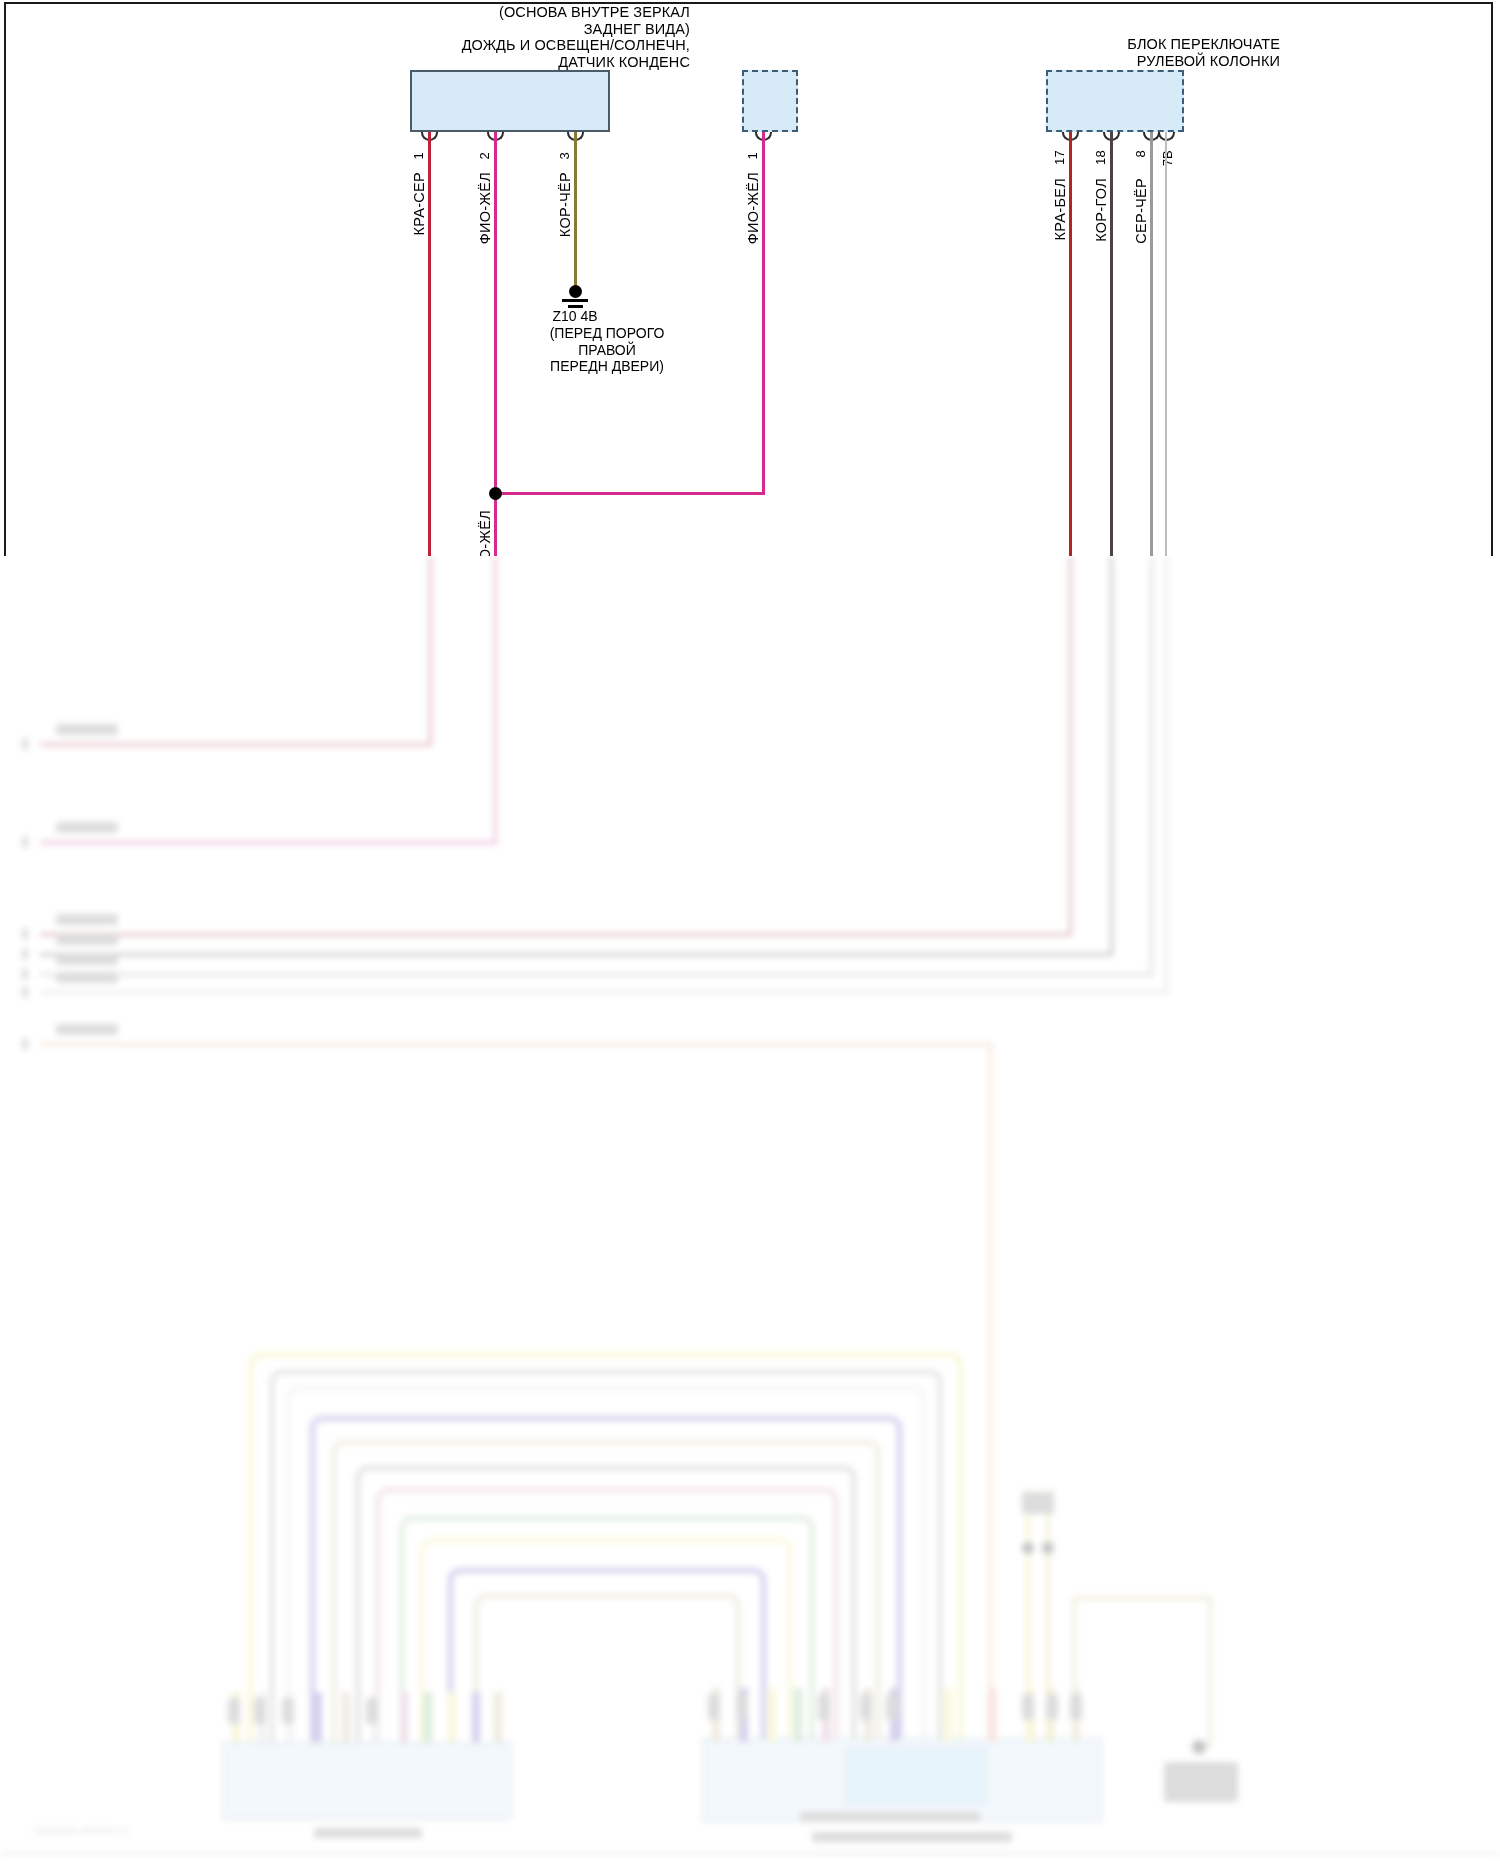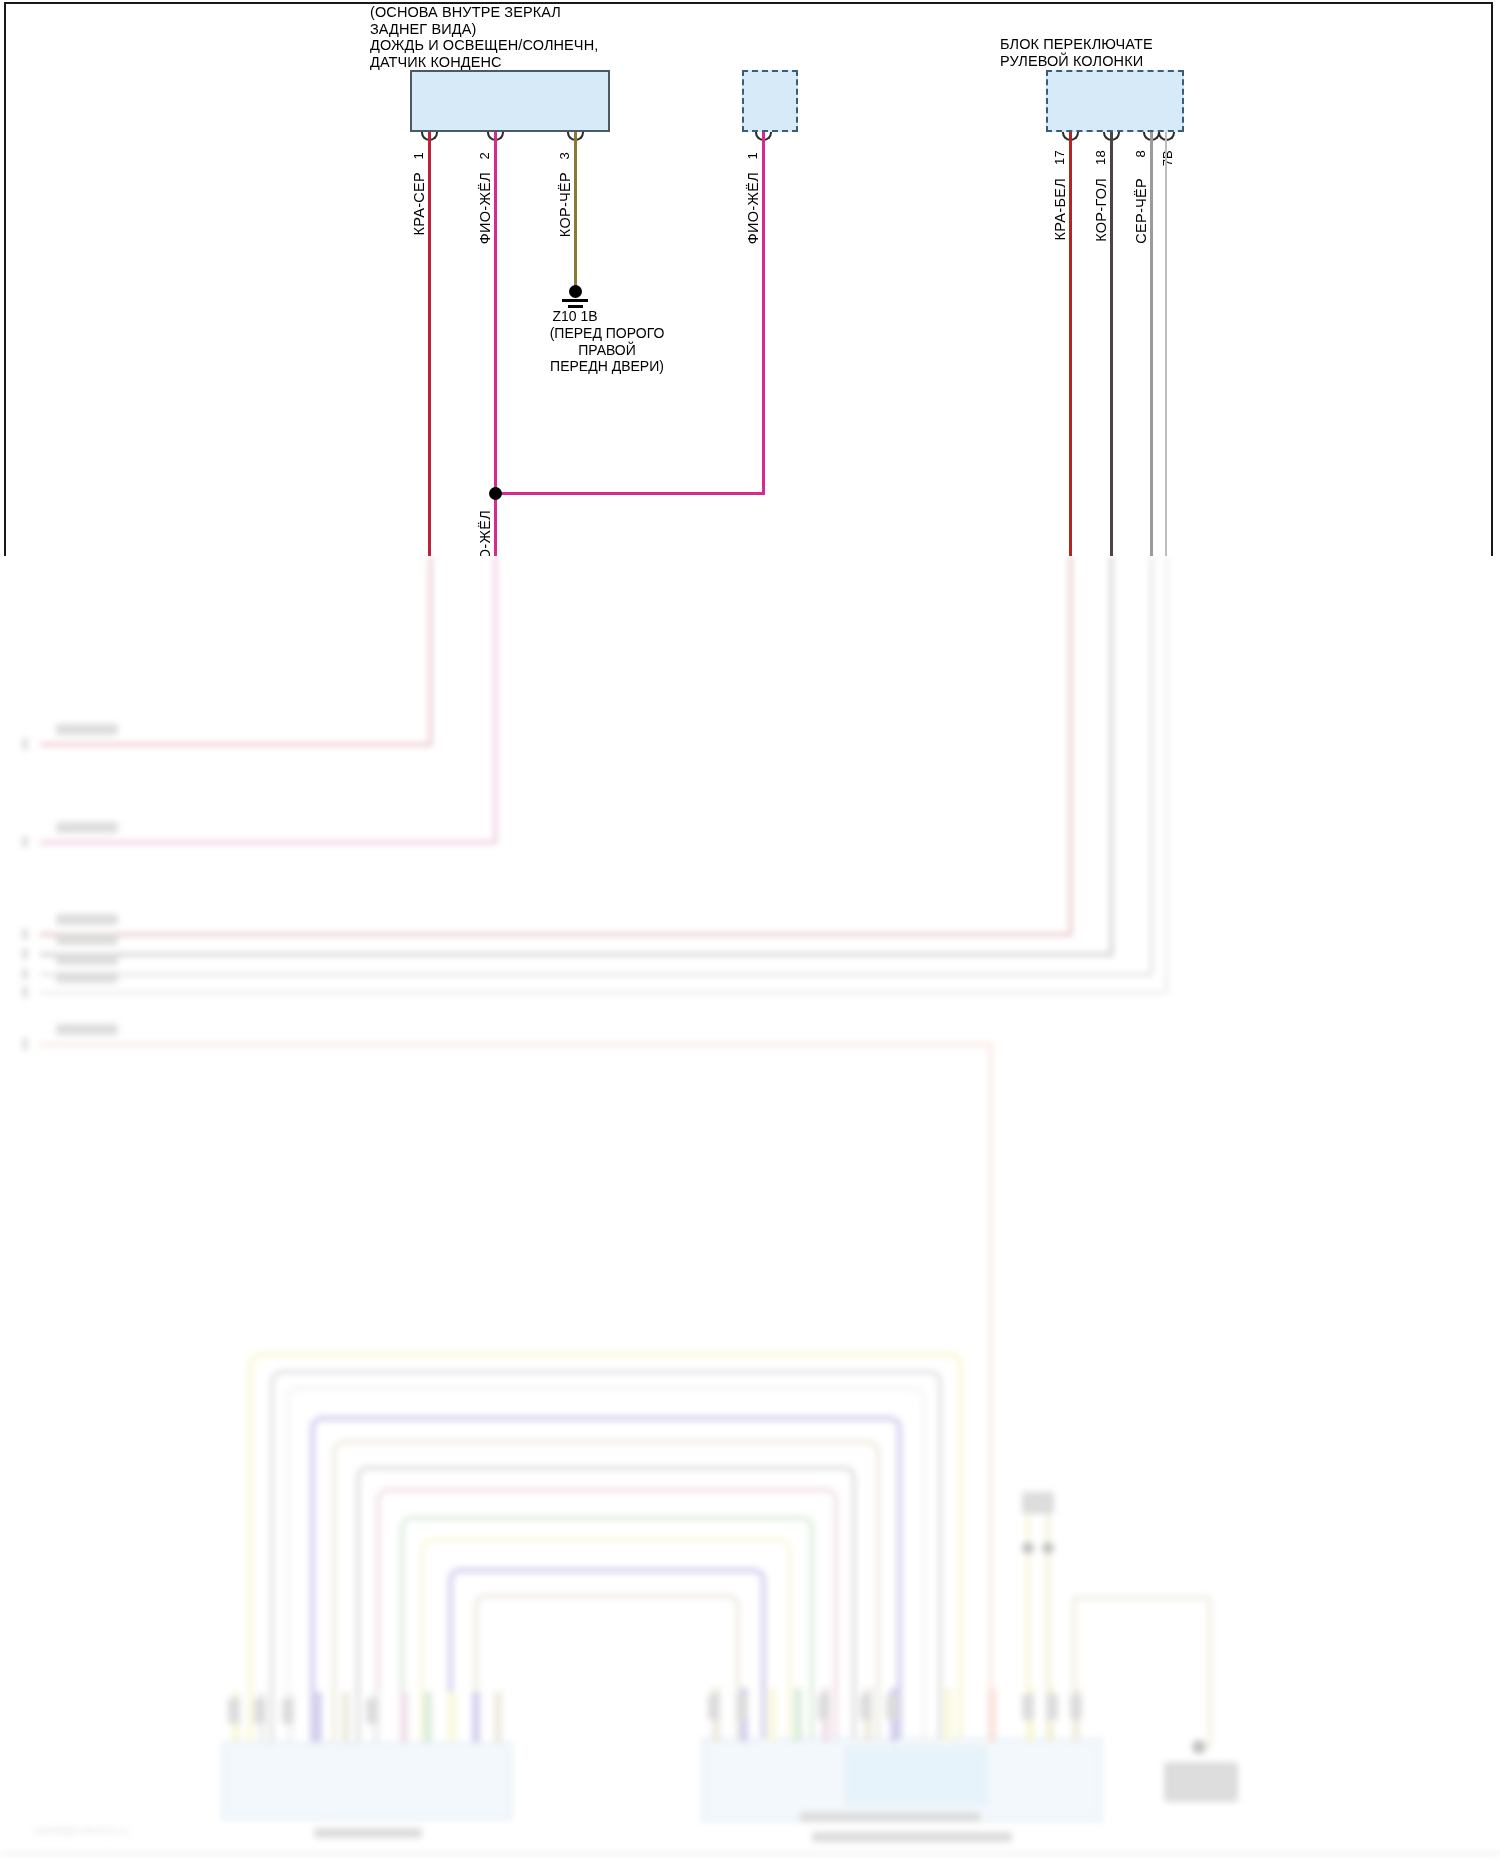--- a/index.html
+++ b/index.html
@@ -70,21 +70,21 @@
   .module {
     position: absolute;
     background: #d6eaf8;
     box-sizing: border-box;
   }
   .module.solid  { border: 2px solid #4a5a66; }
   .module.dashed { border: 2px dashed #3c5d78; }
 
   .module-title {
     position: absolute;
-    text-align: left;
+    text-align: right;
     font-size: 14.5px;
     line-height: 16.5px;
     color: #000000;
     letter-spacing: 0.1px;
     white-space: pre-line;
   }
 
   
   .wire {
     position: absolute;
@@ -339,21 +339,21 @@
     <div class="wire wire-v" style="left:494px; top:132px; height:424px; background:#d62a8e;"></div>
 
     <div class="pin-cup" style="left:567px; top:132px;"></div>
     <div class="pin-num" style="left:557px; top:152px;">3</div>
     <div class="wire-label" style="left:557px; top:172px;">КОР-ЧЁР</div>
     <div class="wire wire-v" style="left:574px; top:132px; height:156px; background:#897c31;"></div>
 
     <div class="gnd-dot" style="left:569px; top:285px;"></div>
     <div class="gnd-bar1" style="left:562px; top:299px;"></div>
     <div class="gnd-bar2" style="left:568px; top:305px;"></div>
-    <div class="gnd-label" style="left:495px; top:308px; width:160px; font-weight:normal;">Z10 1B</div>
+    <div class="gnd-label" style="left:495px; top:308px; width:160px; font-weight:normal;">Z10 4B</div>
     <div class="gnd-label" style="left:495px; top:325px; width:160px;margin-left:32px;">(ПЕРЕД ПОРОГО ПРАВОЙ
 ПЕРЕДН ДВЕРИ)</div>
 
     <div class="module dashed" style="left:742px; top:70px; width:56px; height:62px;"></div>
 
     <div class="pin-cup" style="left:755px; top:132px;"></div>
     <div class="pin-num" style="left:745px; top:152px;">1</div>
     <div class="wire-label" style="left:745px; top:172px;">ФИО-ЖЁЛ</div>
     <div class="wire wire-v" style="left:762px; top:132px; height:360px; background:#d62a8e;"></div>
     <div class="wire wire-h" style="left:494px; top:492px; width:271px; background:#d62a8e;"></div>

